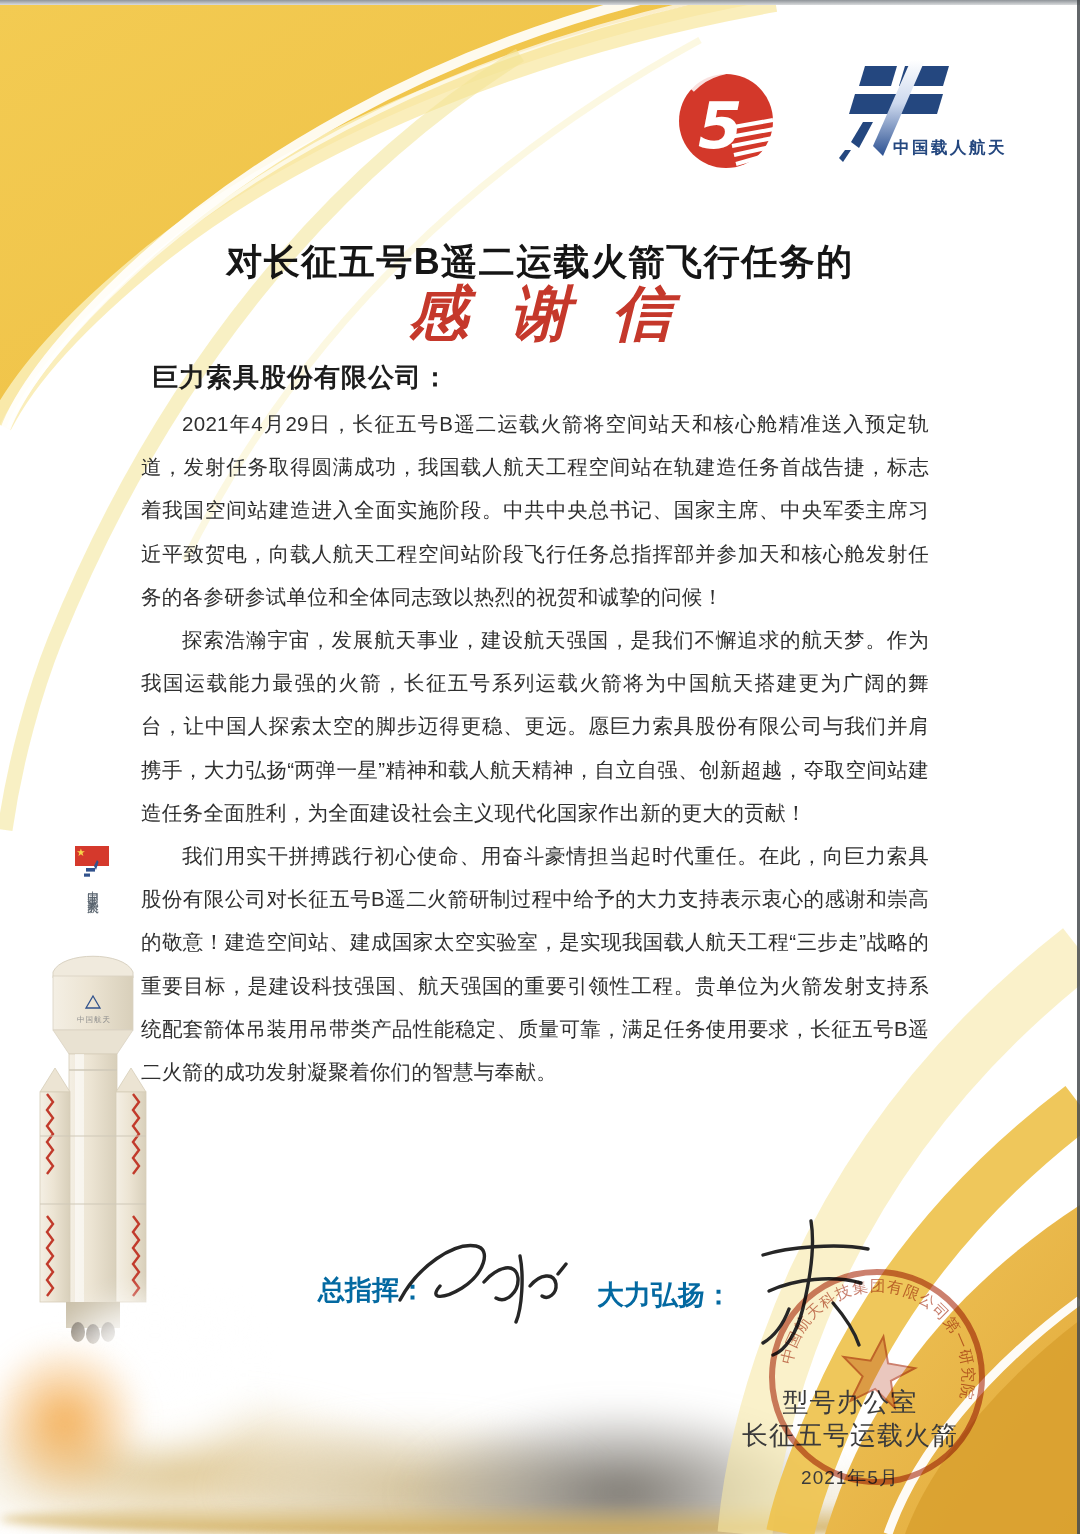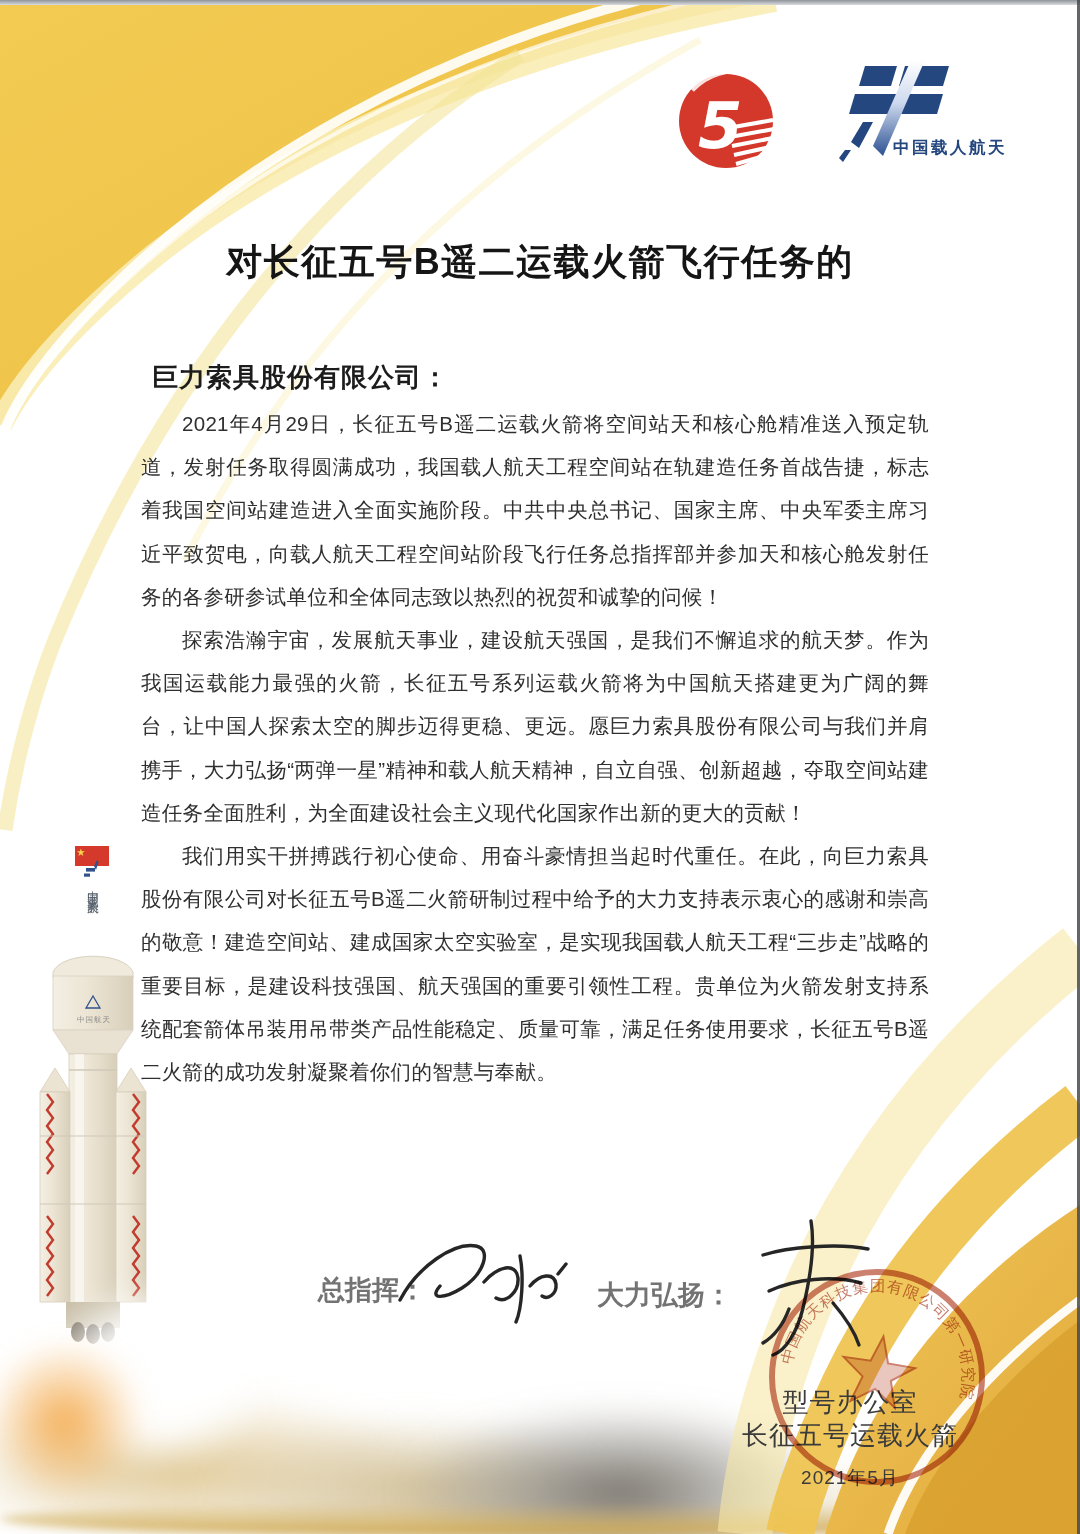--- a/index.html
+++ b/index.html
@@ -31,21 +31,21 @@
   .body-text p{margin:0;font-size:20.5px;line-height:43.2px;color:#2f2f2f;
                text-align:justify;text-indent:41px;letter-spacing:.3px;}
 
   
   .rocket{position:absolute;left:22px;top:836px;z-index:2;}
   .rocket-vtext{position:absolute;left:85px;top:882px;z-index:3;height:130px;
                 writing-mode:vertical-rl;text-orientation:upright;
                 font-size:11.5px;letter-spacing:2.5px;color:#55606b;}
 
   
-  .sig-label{position:absolute;z-index:6;font-size:27px;font-weight:700;color:#737373;}
+  .sig-label{position:absolute;z-index:6;font-size:27px;font-weight:700;color:#0369a1;}
   .sig-label.commander{left:318px;top:1272px;}
   .sig-label.designer{left:597px;top:1277px;}
   .sig-svg{position:absolute;z-index:6;}
   .sig-svg.commander{left:388px;top:1222px;}
   .sig-svg.designer{left:733px;top:1213px;}
 
   
   .footer-block{position:absolute;left:710px;top:1386px;width:280px;z-index:6;
                 text-align:center;color:#3b3b3b;}
   .footer-block .org{font-size:26px;line-height:33px;letter-spacing:1px;}
@@ -195,20 +195,21 @@
       <polygon points="62,34 106,34 100,54 56,54"></polygon>
       <polygon points="114,34 150,34 144,54 108,54"></polygon>
       <polygon points="70,62 80,62 66,88 58,82"></polygon>
       <polygon points="52,90 58,90 50,102 46,98"></polygon>
     </g>
     <polygon points="118,0 132,0 90,96 80,86" fill="url(#streak)"></polygon>
     <text x="100" y="93" font-size="16.5" fill="#24477f" letter-spacing="2.5" font-weight="bold">中国载人航天</text>
   </svg>
 
   <div class="title">对长征五号B遥二运载火箭飞行任务的</div>
+  <div class="subtitle">感谢信</div>
 
   <div class="salutation">巨力索具股份有限公司：</div>
 
   <div class="body-text">
     <p>2021年4月29日，长征五号B遥二运载火箭将空间站天和核心舱精准送入预定轨道，发射任务取得圆满成功，我国载人航天工程空间站在轨建造任务首战告捷，标志着我国空间站建造进入全面实施阶段。中共中央总书记、国家主席、中央军委主席习近平致贺电，向载人航天工程空间站阶段飞行任务总指挥部并参加天和核心舱发射任务的各参研参试单位和全体同志致以热烈的祝贺和诚挚的问候！</p>
     <p>探索浩瀚宇宙，发展航天事业，建设航天强国，是我们不懈追求的航天梦。作为我国运载能力最强的火箭，长征五号系列运载火箭将为中国航天搭建更为广阔的舞台，让中国人探索太空的脚步迈得更稳、更远。愿巨力索具股份有限公司与我们并肩携手，大力弘扬“两弹一星”精神和载人航天精神，自立自强、创新超越，夺取空间站建造任务全面胜利，为全面建设社会主义现代化国家作出新的更大的贡献！</p>
     <p>我们用实干拼搏践行初心使命、用奋斗豪情担当起时代重任。在此，向巨力索具股份有限公司对长征五号B遥二火箭研制过程中给予的大力支持表示衷心的感谢和崇高的敬意！建造空间站、建成国家太空实验室，是实现我国载人航天工程“三步走”战略的重要目标，是建设科技强国、航天强国的重要引领性工程。贵单位为火箭发射支持系统配套箭体吊装用吊带类产品性能稳定、质量可靠，满足任务使用要求，长征五号B遥二火箭的成功发射凝聚着你们的智慧与奉献。</p>
   </div>
 
   <div class="sig-label commander">总指挥：</div>

